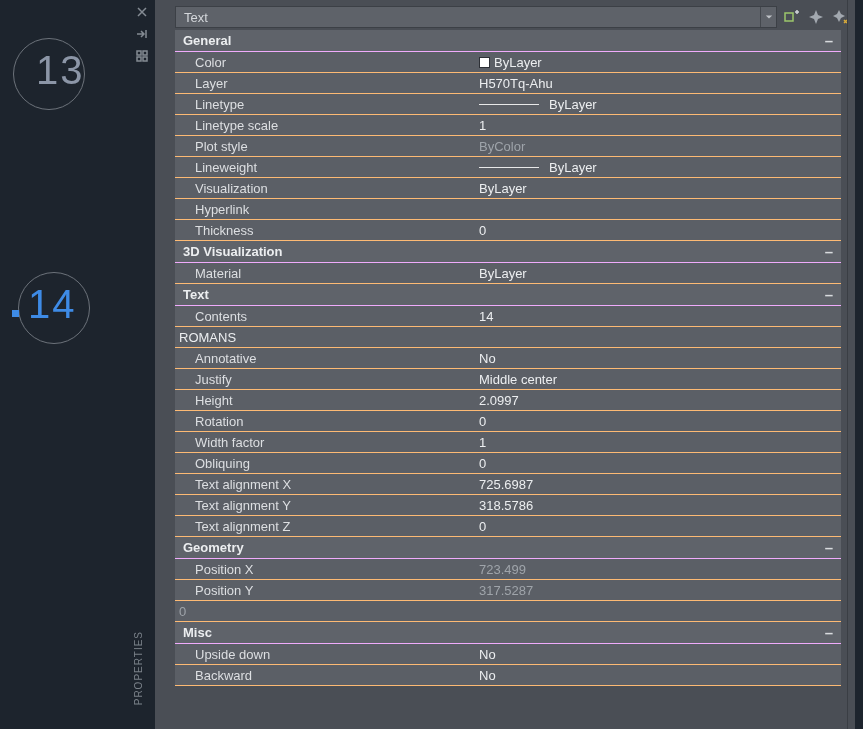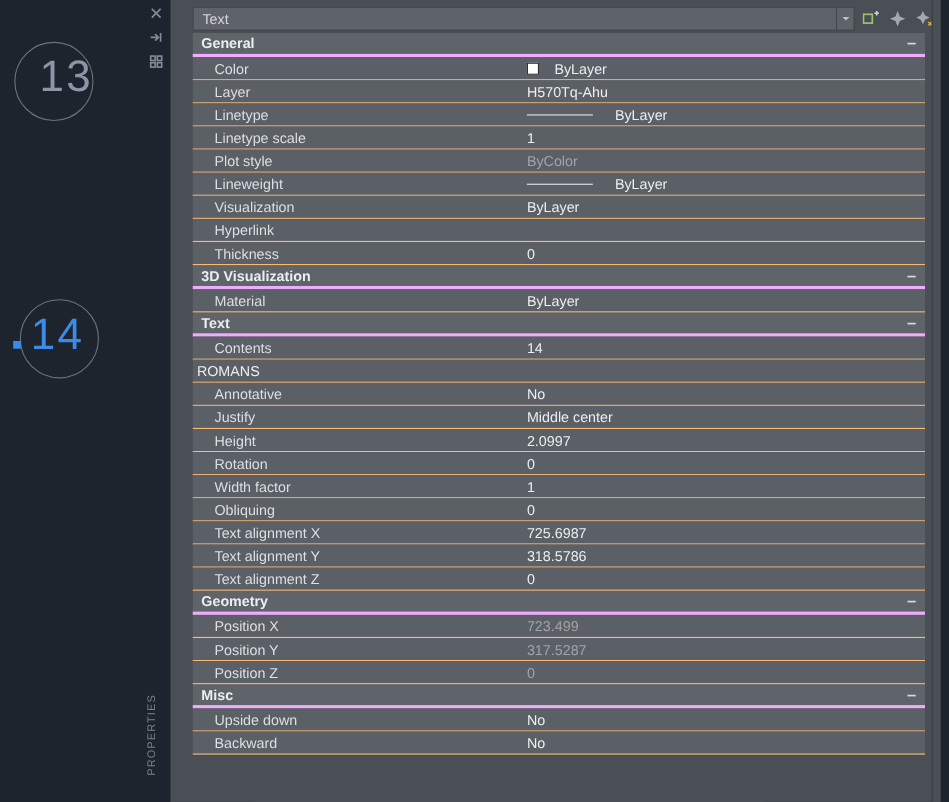--- a/index.html
+++ b/index.html
@@ -29,26 +29,26 @@
   .panel-top { display: flex; align-items: center; height: 30px; padding: 4px 6px 0 20px; gap: 6px; }
   .obj-select { flex: 1; display: flex; align-items: center; background: #5e6269; border: 1px solid #3c4046; height: 22px; }
   .obj-select input { flex: 1; background: transparent; border: none; outline: none; color: #d4d7db; padding: 0 8px; font-size: 13px; }
   .obj-select .dd { width: 16px; height: 20px; border-left: 1px solid #44484e; display: flex; align-items: center; justify-content: center; color: #bfc3c8; cursor: pointer; }
   .obj-select .dd svg { width: 8px; height: 8px; fill: #bfc3c8; }
   .tool-ico { width: 18px; height: 18px; display: flex; align-items: center; justify-content: center; cursor: pointer; }
   .tool-ico svg { width: 16px; height: 16px; }
 
   .scroll { position: absolute; left: 20px; top: 30px; right: 14px; bottom: 0; overflow: hidden; }
 
-  .section-h { background: #5f636a; height: 22px; display: flex; align-items: center; justify-content: space-between; padding: 0 8px; font-weight: bold; color: #eceef0; border-bottom: 3px solid #f0abfc; cursor: pointer; }
+  .section-h { background: #5f636a; height: 22px; display: flex; align-items: center; justify-content: space-between; padding: 0 8px; font-weight: bold; color: #eceef0; border-bottom: 1px solid #f0abfc; cursor: pointer; }
   .section-h .collapse { font-weight: bold; font-size: 15px; color: #d8dbde; }
   .rows { display: grid; grid-template-columns: 1fr; }
   .row { display: grid; grid-template-columns: 300px 1fr; height: 21px; background: #5b5f66; border-bottom: 1px solid #fdba74; }
   .row .lbl { padding-left: 20px; color: #dddfe2; display: flex; align-items: center; }
-  .row .val { padding-left: 4px; color: #eceef0; display: flex; align-items: center; gap: 14px; }
+  .row .val { padding-left: 4px; color: #eceef0; display: flex; align-items: center; gap: 4px; }
   .row .val.dim { color: #9fa4aa; }
   .sw { width: 11px; height: 11px; background: #fff; border: 1px solid #2d3036; display: inline-block; }
   .linetype-sample { width: 60px; height: 1px; background: #e8e8e8; margin-right: 6px; }
 
 </style>
 </head>
 <body>
 
 <div class="canvas">
   <div class="bg-title">DETAILED DESIGN</div>
@@ -233,21 +233,20 @@
     <div class="rows">
       <div class="row">
         <div class="lbl">Position X</div>
         <div class="val dim">723.499</div>
       </div>
       <div class="row">
         <div class="lbl">Position Y</div>
         <div class="val dim">317.5287</div>
       </div>
       <div class="row">
-        <div class="lbl">Position Z</div>
         <div class="val dim">0</div>
       </div>
     </div>
 
     <div class="section-h">
       <span>Misc</span>
       <span class="collapse">–</span>
     </div>
     <div class="rows">
       <div class="row">

